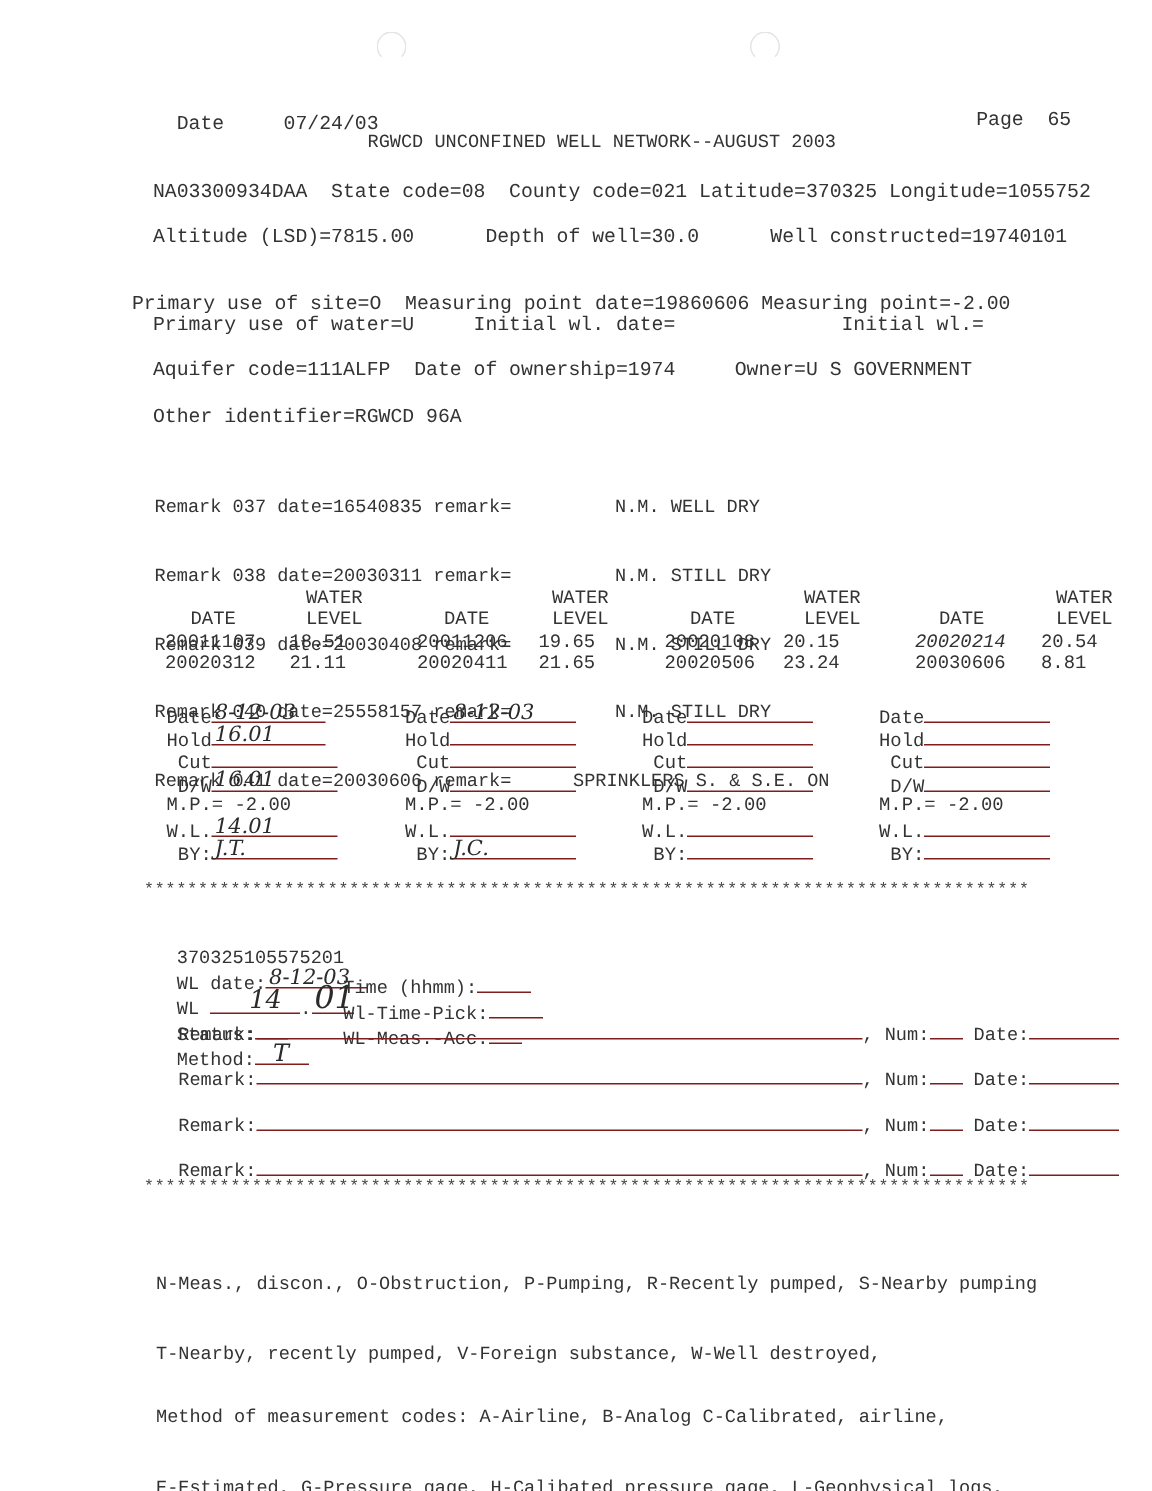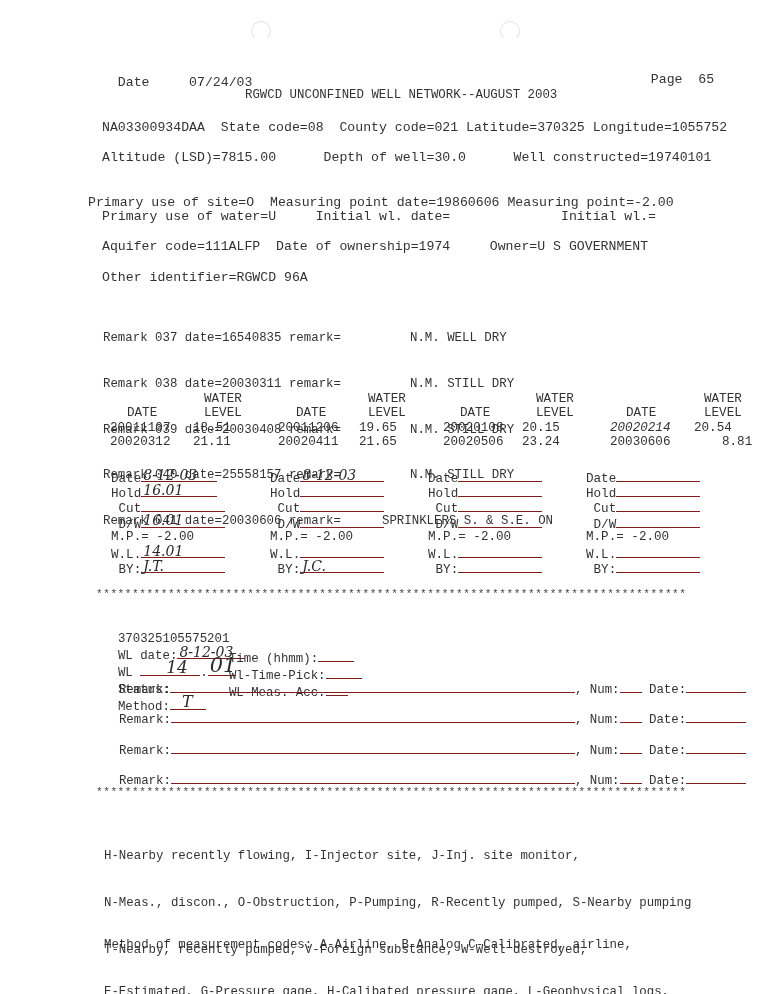--- a/index.html
+++ b/index.html
@@ -76,21 +76,21 @@
   <div class="cell" style="left:39px;top:43.2px;">20020506</div>
   <div class="cell" style="left:118px;top:43.2px;">23.24</div>
 </div>
 <div class="wtab" style="left:570px;">
   <div class="cell" style="left:134px;top:0;">WATER</div>
   <div class="cell" style="left:56px;top:14.4px;">DATE</div>
   <div class="cell" style="left:134px;top:14.4px;">LEVEL</div>
   <div class="cell" style="left:40px;top:28.8px;font-style:italic;">20020214</div>
   <div class="cell" style="left:124px;top:28.8px;">20.54</div>
   <div class="cell" style="left:40px;top:43.2px;">20030606</div>
-  <div class="cell" style="left:124px;top:43.2px;margin-left:28px;">8.81</div>
+  <div class="cell" style="left:124px;top:43.2px;">8.81</div>
 </div>
 
 <div class="sheet" style="left:111px;top:469px;">
   <div class="row"><span>Date</span><span class="field-line" style="width:76px;"><span class="hwv">8-12-03</span></span></div>
   <div class="row"><span>Hold</span><span class="field-line" style="width:76px;"><span class="hwv">16.01</span></span></div>
   <div class="row"><span> Cut</span><span class="field-line" style="width:84px;"><span class="hwv"></span></span></div>
   <div class="row"><span> D/W</span><span class="field-line" style="width:84px;"><span class="hwv">16.01</span></span></div>
   <div class="row">M.P.= -2.00</div>
   <div class="row"><span>W.L.</span><span class="field-line" style="width:84px;"><span class="hwv">14.01</span></span></div>
   <div class="row"><span> BY:</span><span class="field-line" style="width:84px;"><span class="hwv">J.T.</span></span></div>
@@ -147,21 +147,20 @@
 <div class="abs t12" style="left:104px;top:727px;">
   <span>Remark:</span><span class="field-line" style="width:404px;"></span><span>, Num:</span><span class="field-line" style="width:22px;"></span> <span>Date:</span><span class="field-line" style="width:60px;"></span>
 </div>
 <div class="abs t12" style="left:104px;top:757px;">
   <span>Remark:</span><span class="field-line" style="width:404px;"></span><span>, Num:</span><span class="field-line" style="width:22px;"></span> <span>Date:</span><span class="field-line" style="width:60px;"></span>
 </div>
 
 <div class="stars" style="top:786px;">**********************************************************************************</div>
 
 <div class="abs t12" style="left:104px;top:818px;line-height:15.6px;width:664px;overflow:hidden;">
-  <div>H-Nearby recently flowing, I-Injector site, J-Inj. site monitor,</div>
   <div>N-Meas., discon., O-Obstruction, P-Pumping, R-Recently pumped, S-Nearby pumping</div>
   <div>T-Nearby, recently pumped, V-Foreign substance, W-Well destroyed,</div>
   
 </div>
 
 <div class="abs t12" style="left:104px;top:907px;line-height:15.6px;width:664px;overflow:hidden;">
   <div>Method of measurement codes: A-Airline, B-Analog C-Calibrated, airline,</div>
   <div>E-Estimated, G-Pressure gage, H-Calibated pressure gage, L-Geophysical logs,</div>
   
   

